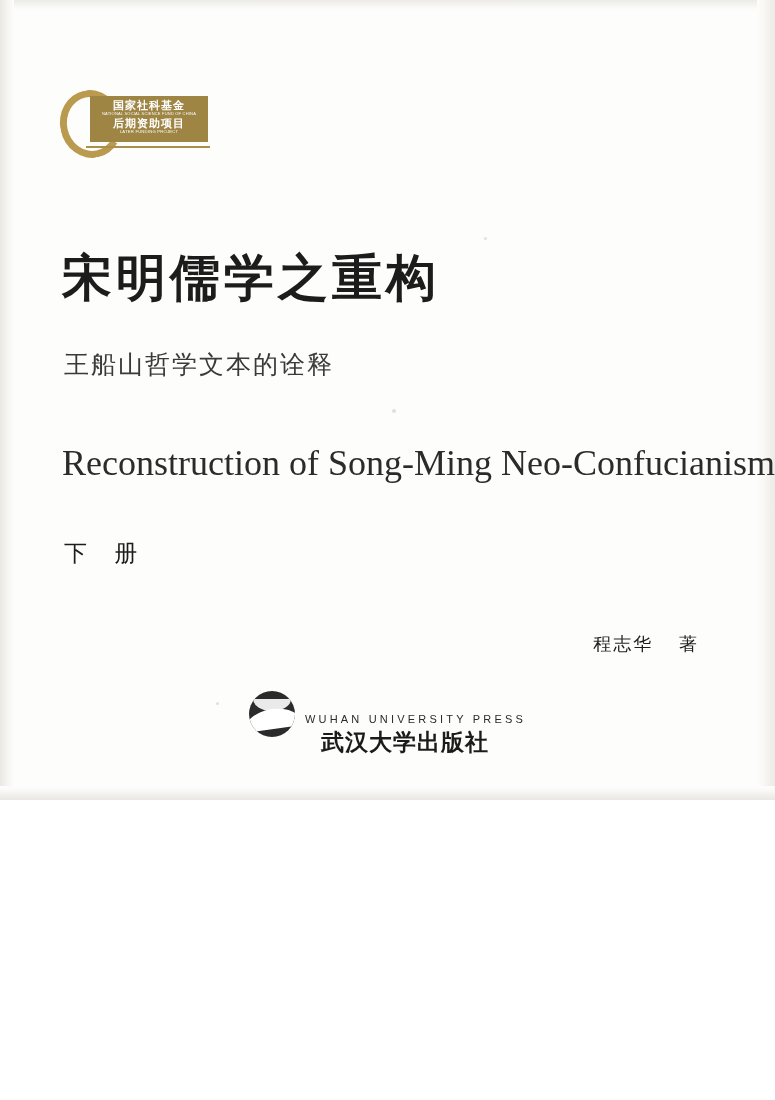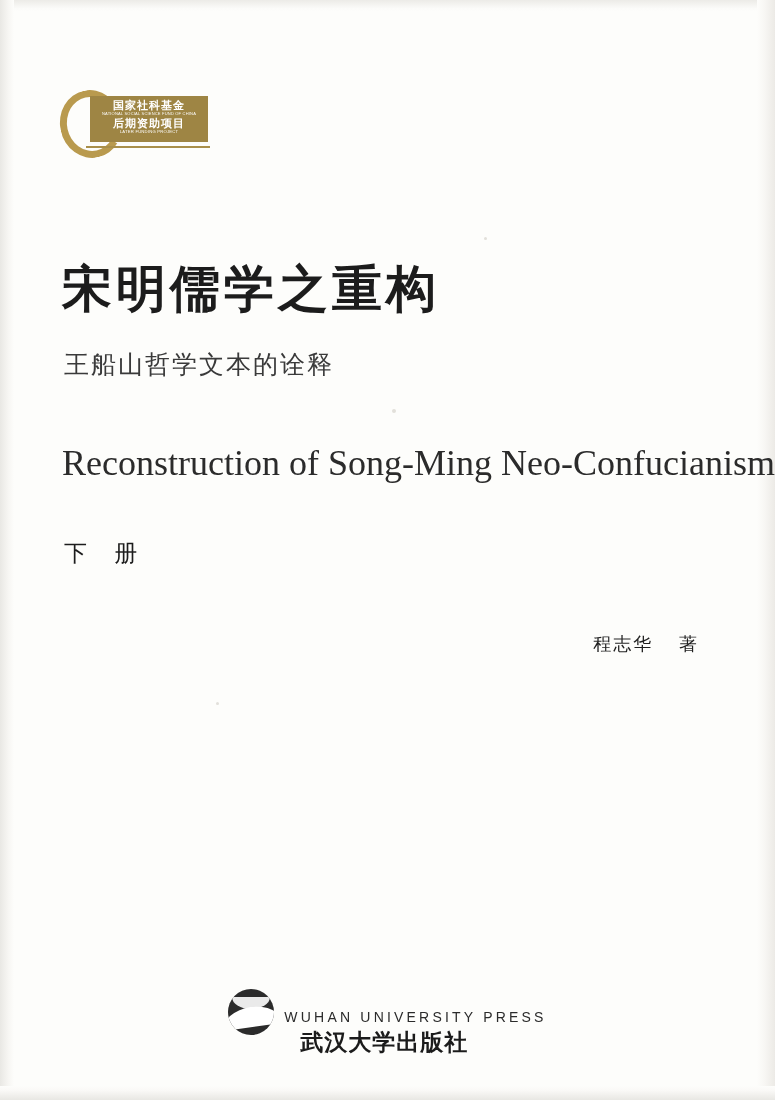--- a/index.html
+++ b/index.html
@@ -3,21 +3,21 @@
 <meta charset="utf-8">
 <style>
   html, body {
     margin: 0;
     padding: 0;
     background: #ffffff;
   }
   .page {
     position: relative;
     width: 775px;
-    height: 1100px;
+    height: 800px;
     background: #fdfdfb;
     overflow: hidden;
     font-family: "Liberation Serif", serif;
   }
   
   .paper-edge-left {
     position: absolute;
     left: 0; top: 0;
     width: 14px; height: 100%;
     background: linear-gradient(to right, #e9e8e4 0%, #f7f6f3 60%, #fdfdfb 100%);
@@ -112,21 +112,21 @@
     top: 62px;
     width: 124px;
     height: 2px;
     background: #a98f4a;
   }
 
   
   .title-cn {
     position: absolute;
     left: 62px;
-    top: 256px;
+    top: 245px;
     font-family: Liberation Sans, sans-serif;
     font-weight: bold;
     font-size: 50px;
     letter-spacing: 4px;
     color: #1c1c1c;
     white-space: nowrap;
   }
   .subtitle-cn {
     position: absolute;
     left: 64px;
@@ -216,21 +216,21 @@
     top: 8px;
     width: 38px;
     height: 12px;
     background: #ffffff;
     border-radius: 0 0 50% 50% / 0 0 100% 100%;
     opacity: .9;
   }
   .pub-text { display: flex; flex-direction: column; justify-content: center; }
   .pub-en {
     font-family: "Liberation Sans", sans-serif;
-    font-size: 14px;
+    font-size: 11px;
     letter-spacing: 3.2px;
     color: #2b2b2b;
     margin-bottom: 2px;
     white-space: nowrap;
     margin-top: 44px;
   }
   .pub-cn {
     font-family: "DejaVu Sans", sans-serif;
     font-weight: bold;
     font-size: 23px;

